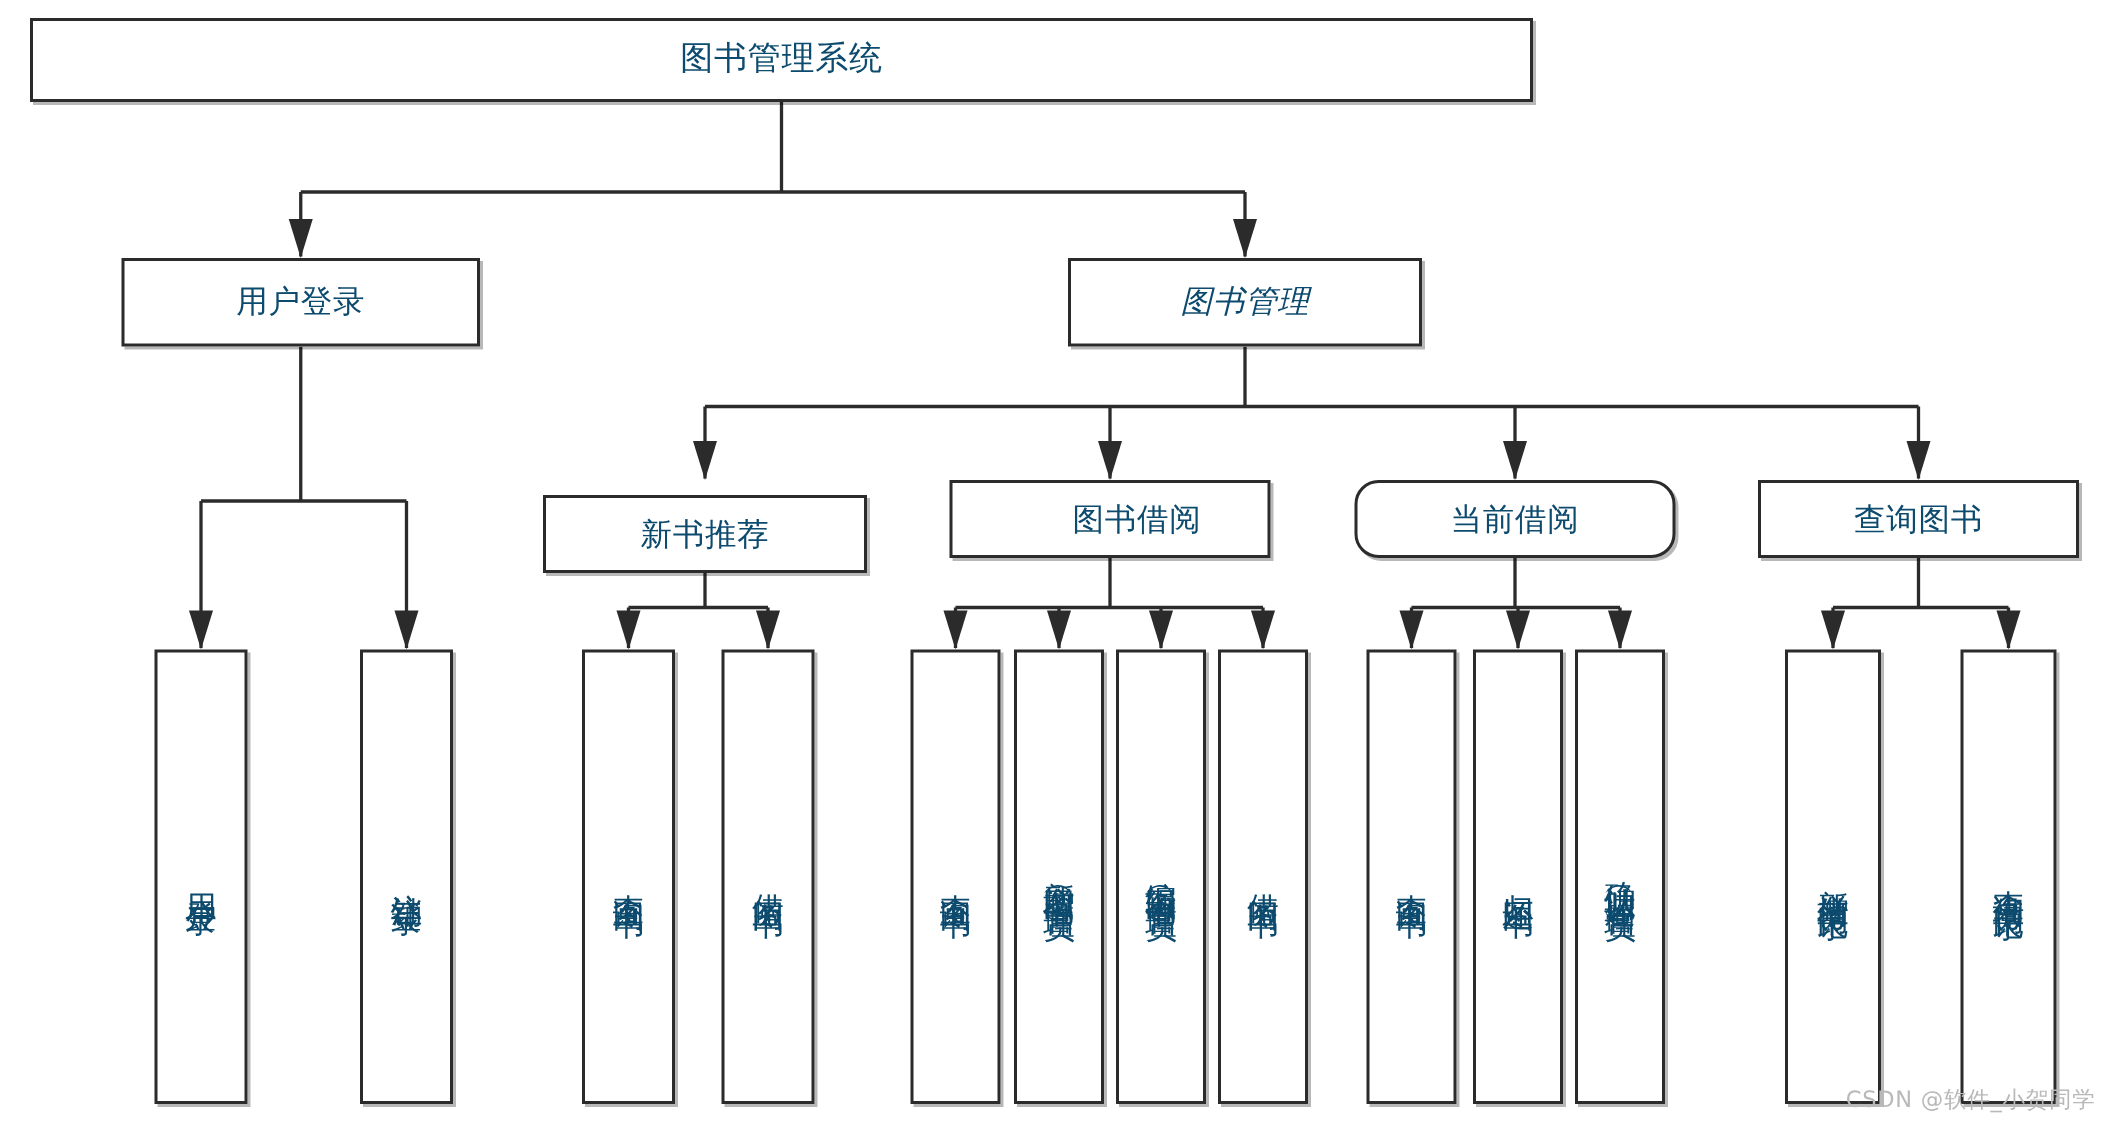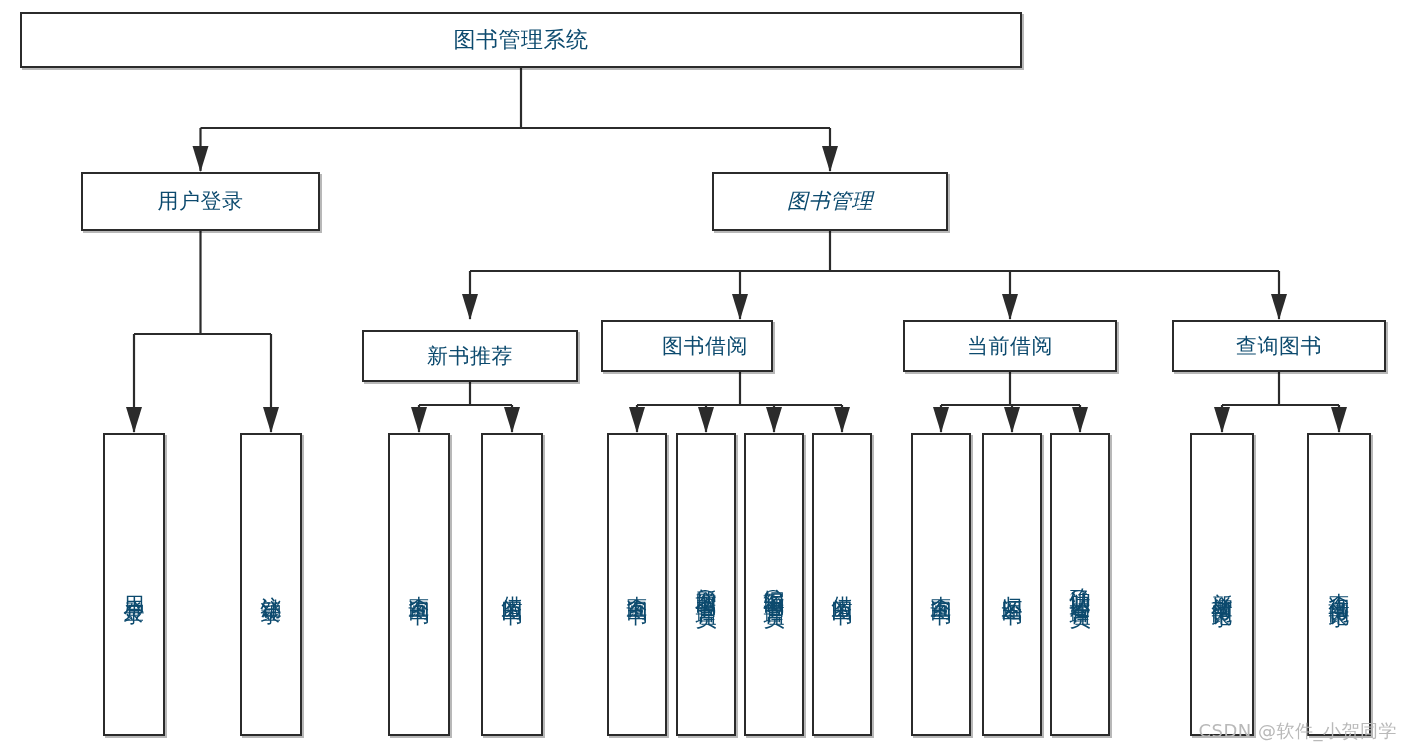--- a/index.html
+++ b/index.html
@@ -53,21 +53,21 @@
     pointer-events:none;
   }
   svg.connectors path, svg.connectors line{
     stroke:#2b2b2b;stroke-width:2.2;fill:none;
   }
   svg.connectors polygon{fill:#2b2b2b;}
 
   .watermark{
     position:absolute;
     right:8px;bottom:4px;
-    font-size:18px;
+    font-size:15px;
     color:#b9b9b9;
     letter-spacing:0.5px;
     white-space:nowrap;
     font-family:"DejaVu Sans","Liberation Sans",sans-serif;
   }
 </style>
 </head>
 <body>
 
 <div id="diagram-root">
@@ -132,24 +132,24 @@
       </div>
       <div class="node horizontal" style="left: 81px; top: 172px; width: 239px; height: 59px;">
         <span class="node-label">用户登录</span>
       </div>
       <div class="node horizontal" style="left: 712px; top: 172px; width: 236px; height: 59px; font-style: italic;">
         <span class="node-label">图书管理</span>
       </div>
       <div class="node horizontal" style="left: 362px; top: 320px; width: 216px; height: 52px; margin-top: 10px;">
         <span class="node-label">新书推荐</span>
       </div>
-      <div class="node horizontal" style="left: 601px; top: 320px; width: 172px; height: 52px; padding-left: 36px;">
+      <div class="node horizontal" style="left: 633px; top: 320px; width: 214px; height: 52px; padding-left: 36px;">
         <span class="node-label">图书借阅</span>
       </div>
-      <div class="node horizontal" style="left: 903px; top: 320px; width: 214px; height: 52px;">
+      <div class="node horizontal" style="left: 903px; top: 320px; width: 214px; height: 52px; border-radius: 16px;">
         <span class="node-label">当前借阅</span>
       </div>
       <div class="node horizontal" style="left: 1172px; top: 320px; width: 214px; height: 52px;">
         <span class="node-label">查询图书</span>
       </div>
       <div class="node vertical" style="left: 103px; top: 433px; width: 62px; height: 303px;">
         <span class="node-label">用户登录</span>
       </div>
       <div class="node vertical" style="left: 240px; top: 433px; width: 62px; height: 303px;">
         <span class="node-label">注销登录</span>

